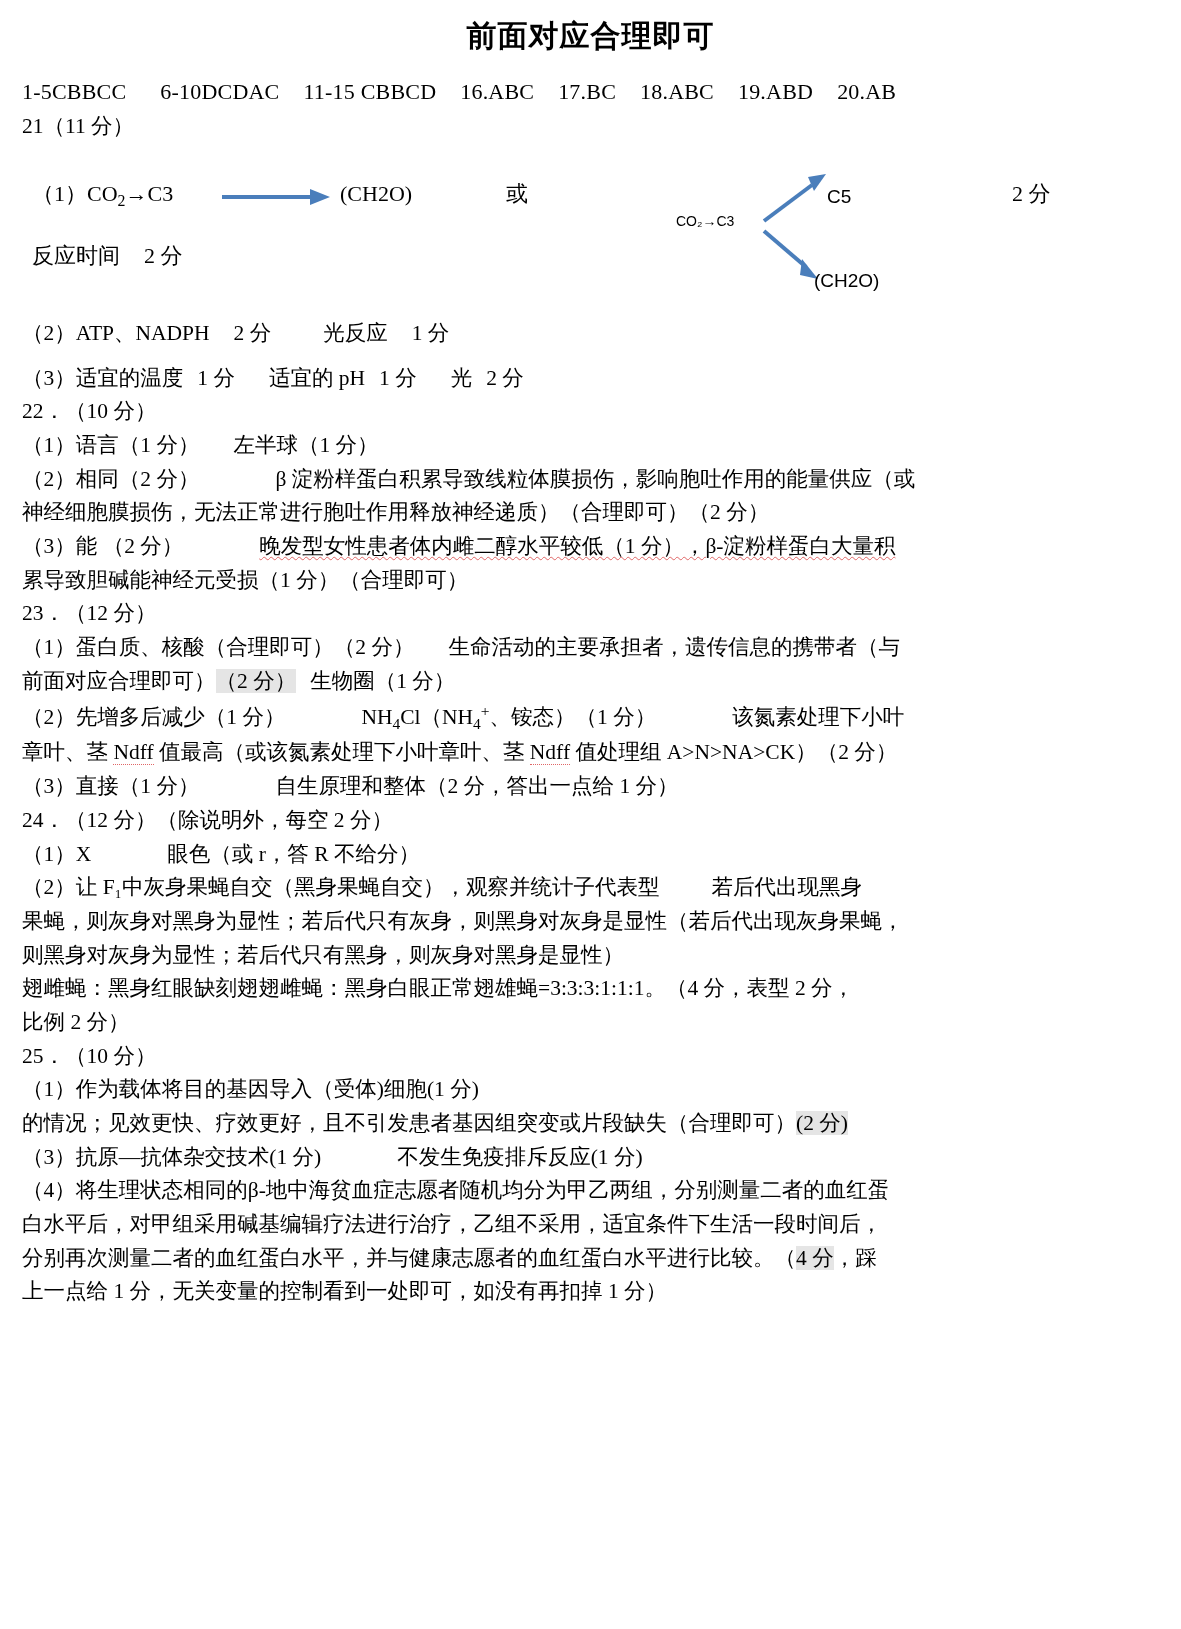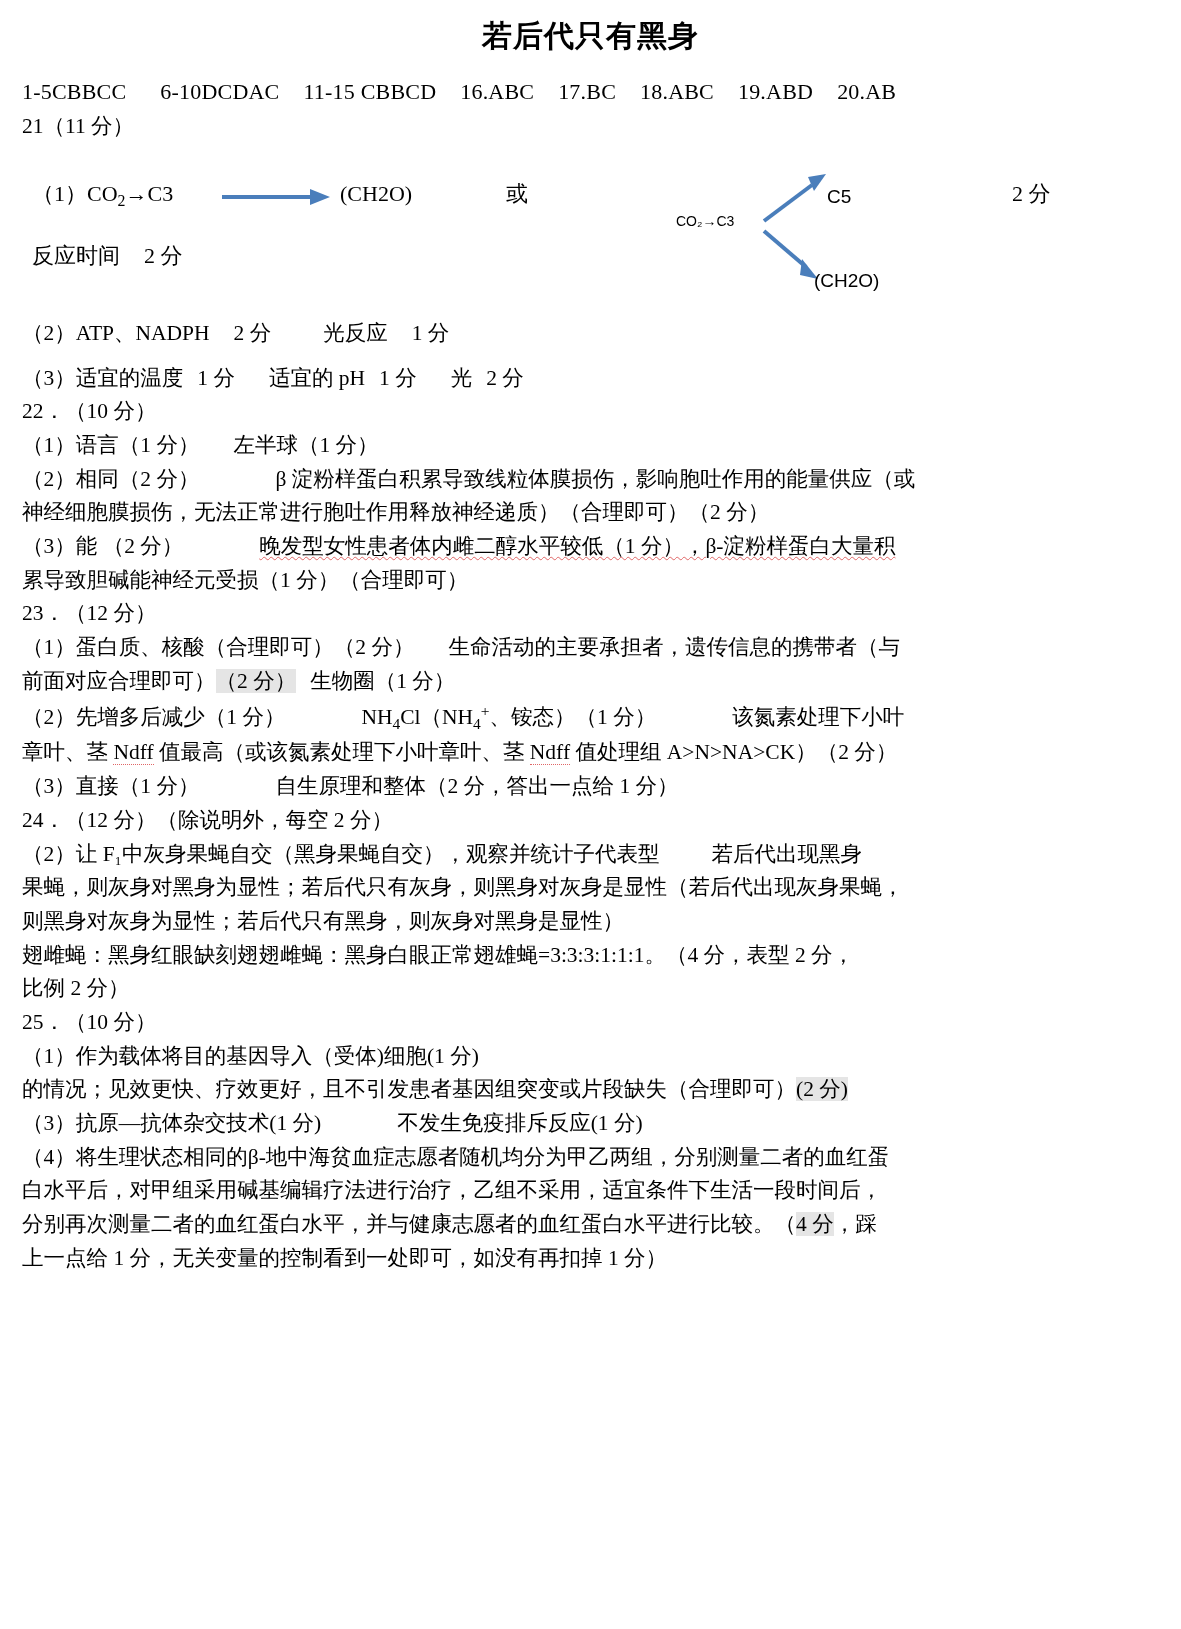--- a/index.html
+++ b/index.html
@@ -140,21 +140,21 @@
   }
   .diag-svg { position: absolute; left: 0; top: 0; overflow: visible; }
   .arrow-blue { stroke: #4a7ebb; fill: none; stroke-width: 4; }
   .arrow-head { fill: #4a7ebb; }
 </style>
 </head>
 <body>
 
 <div class="page">
 
-  <div class="title">若后代只有黑身</div>
+  <div class="title">前面对应合理即可</div>
 
   <div class="content">
 
     <div class="objective-row">
       <span class="ob">1-5CBBCC</span><span class="gap-lg"></span><span class="ob">6-10DCDAC</span><span class="gap-md"></span><span class="ob">11-15 CBBCD</span><span class="gap-md"></span><span class="ob">16.ABC</span><span class="gap-md"></span><span class="ob">17.BC</span><span class="gap-md"></span><span class="ob">18.ABC</span><span class="gap-md"></span><span class="ob">19.ABD</span><span class="gap-md"></span><span class="ob">20.AB</span>
     </div>
 
     <p class="line qhead">21（11 分）</p>
 
     <div class="diagram-block">
@@ -224,20 +224,23 @@
     </p>
     <p class="line">
       章叶、茎 <span class="dotted-red">Ndff</span> 值最高（或该氮素处理下小叶章叶、茎 <span class="dotted-red">Ndff</span> 值处理组 A&gt;N&gt;NA&gt;CK）（2 分）
     </p>
     <p class="line">
       <span>（3）直接（1 分）</span><span class="gap-xxl"></span><span>自生原理和整体（2 分，答出一点给 1 分）</span>
     </p>
 
     <p class="line qhead">24．（12 分）（除说明外，每空 2 分）</p>
     <p class="line">
+      <span>（1）X</span><span class="gap-xxl"></span><span>眼色（或 r，答 R 不给分）</span>
+    </p>
+    <p class="line">
       <span>（2）让 F₁中灰身果蝇自交（黑身果蝇自交），观察并统计子代表型</span><span class="gap-xl"></span><span>若后代出现黑身</span>
     </p>
     <p class="line">果蝇，则灰身对黑身为显性；若后代只有灰身，则黑身对灰身是显性（若后代出现灰身果蝇，</p>
     <p class="line">则黑身对灰身为显性；若后代只有黑身，则灰身对黑身是显性）</p>
     <p class="line">翅雌蝇：黑身红眼缺刻翅翅雌蝇：黑身白眼正常翅雄蝇=3:3:3:1:1:1。（4 分，表型 2 分，</p>
     <p class="line">比例 2 分）</p>
 
     <p class="line qhead">25．（10 分）</p>
     <p class="line">（1）作为载体将目的基因导入（受体)细胞(1 分)</p>
     <p class="line">

